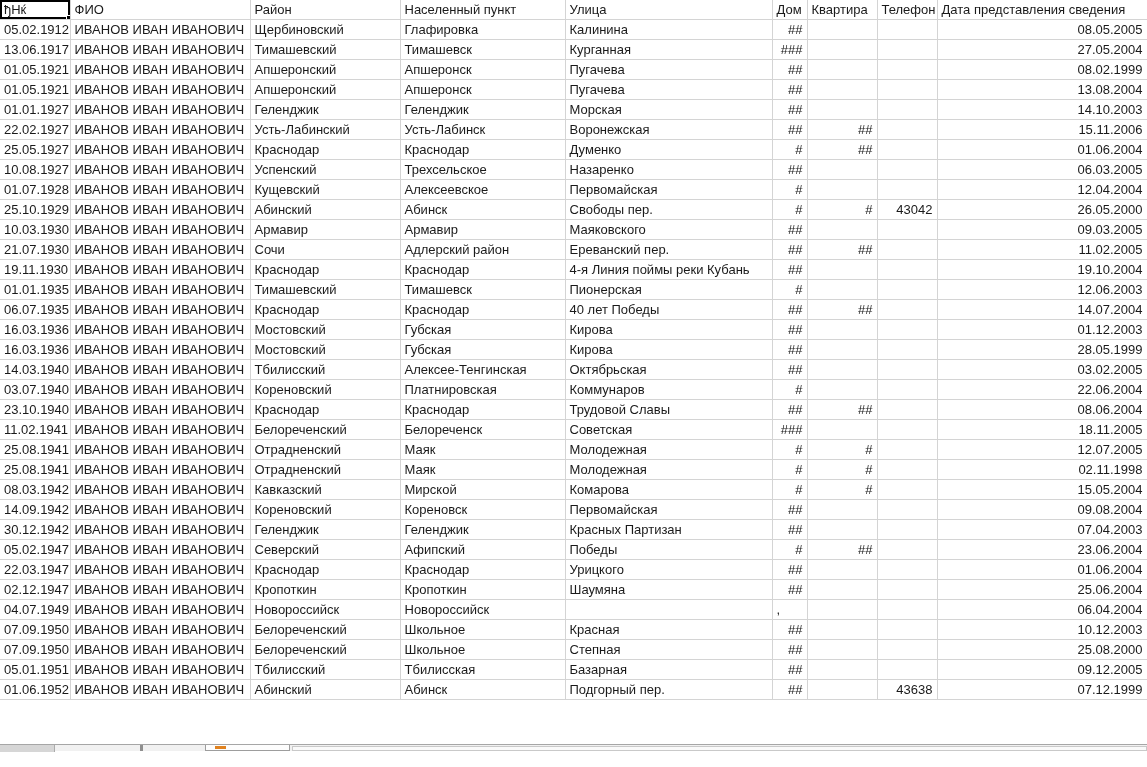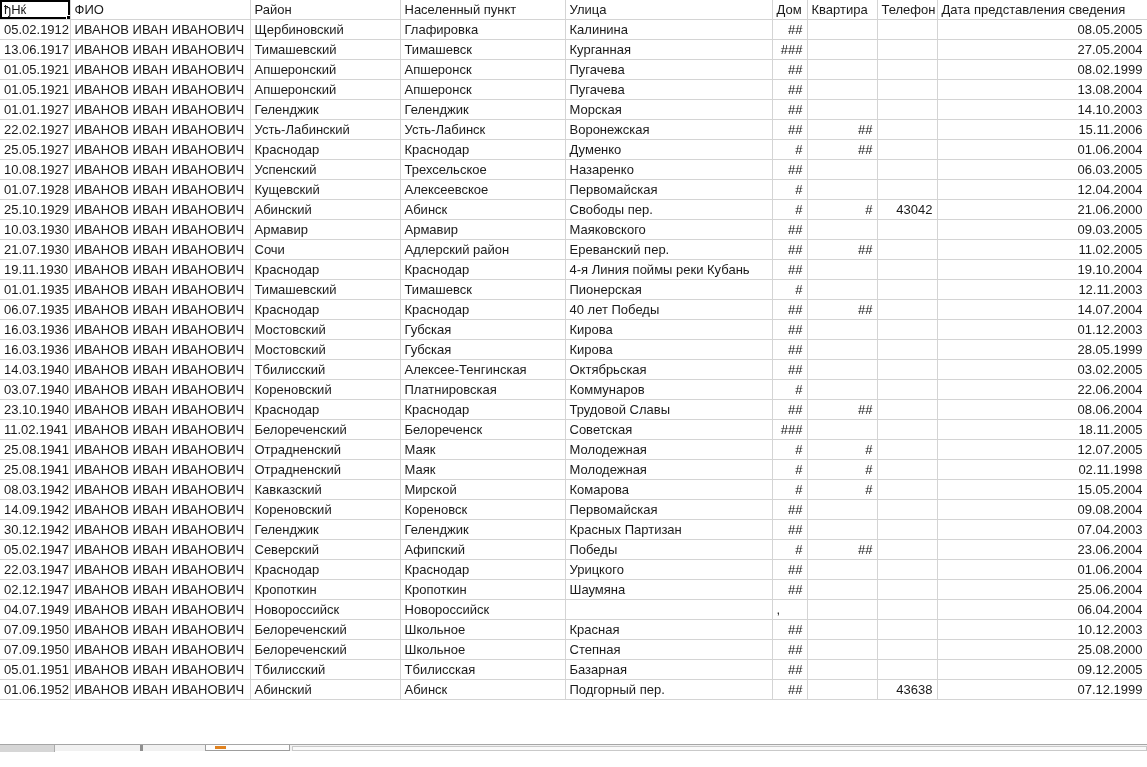--- a/index.html
+++ b/index.html
@@ -202,21 +202,21 @@
   </tr>
         <tr>
     <td class="al-r">25.10.1929</td>
     <td class="al-l">ИВАНОВ ИВАН ИВАНОВИЧ</td>
     <td class="al-l">Абинский</td>
     <td class="al-l">Абинск</td>
     <td class="al-l">Свободы пер.</td>
     <td class="al-r">#</td>
     <td class="al-r">#</td>
     <td class="al-r">43042</td>
-    <td class="al-r">21.06.2000</td>
+    <td class="al-r">26.05.2000</td>
   </tr>
         <tr>
     <td class="al-r">10.03.1930</td>
     <td class="al-l">ИВАНОВ ИВАН ИВАНОВИЧ</td>
     <td class="al-l">Армавир</td>
     <td class="al-l">Армавир</td>
     <td class="al-l">Маяковского</td>
     <td class="al-r">##</td>
     <td class="al-r"></td>
     <td class="al-r"></td>
@@ -246,21 +246,21 @@
   </tr>
         <tr>
     <td class="al-r">01.01.1935</td>
     <td class="al-l">ИВАНОВ ИВАН ИВАНОВИЧ</td>
     <td class="al-l">Тимашевский</td>
     <td class="al-l">Тимашевск</td>
     <td class="al-l">Пионерская</td>
     <td class="al-r">#</td>
     <td class="al-r"></td>
     <td class="al-r"></td>
-    <td class="al-r">12.11.2003</td>
+    <td class="al-r">12.06.2003</td>
   </tr>
         <tr>
     <td class="al-r">06.07.1935</td>
     <td class="al-l">ИВАНОВ ИВАН ИВАНОВИЧ</td>
     <td class="al-l">Краснодар</td>
     <td class="al-l">Краснодар</td>
     <td class="al-l">40 лет Победы</td>
     <td class="al-r">##</td>
     <td class="al-r">##</td>
     <td class="al-r"></td>

